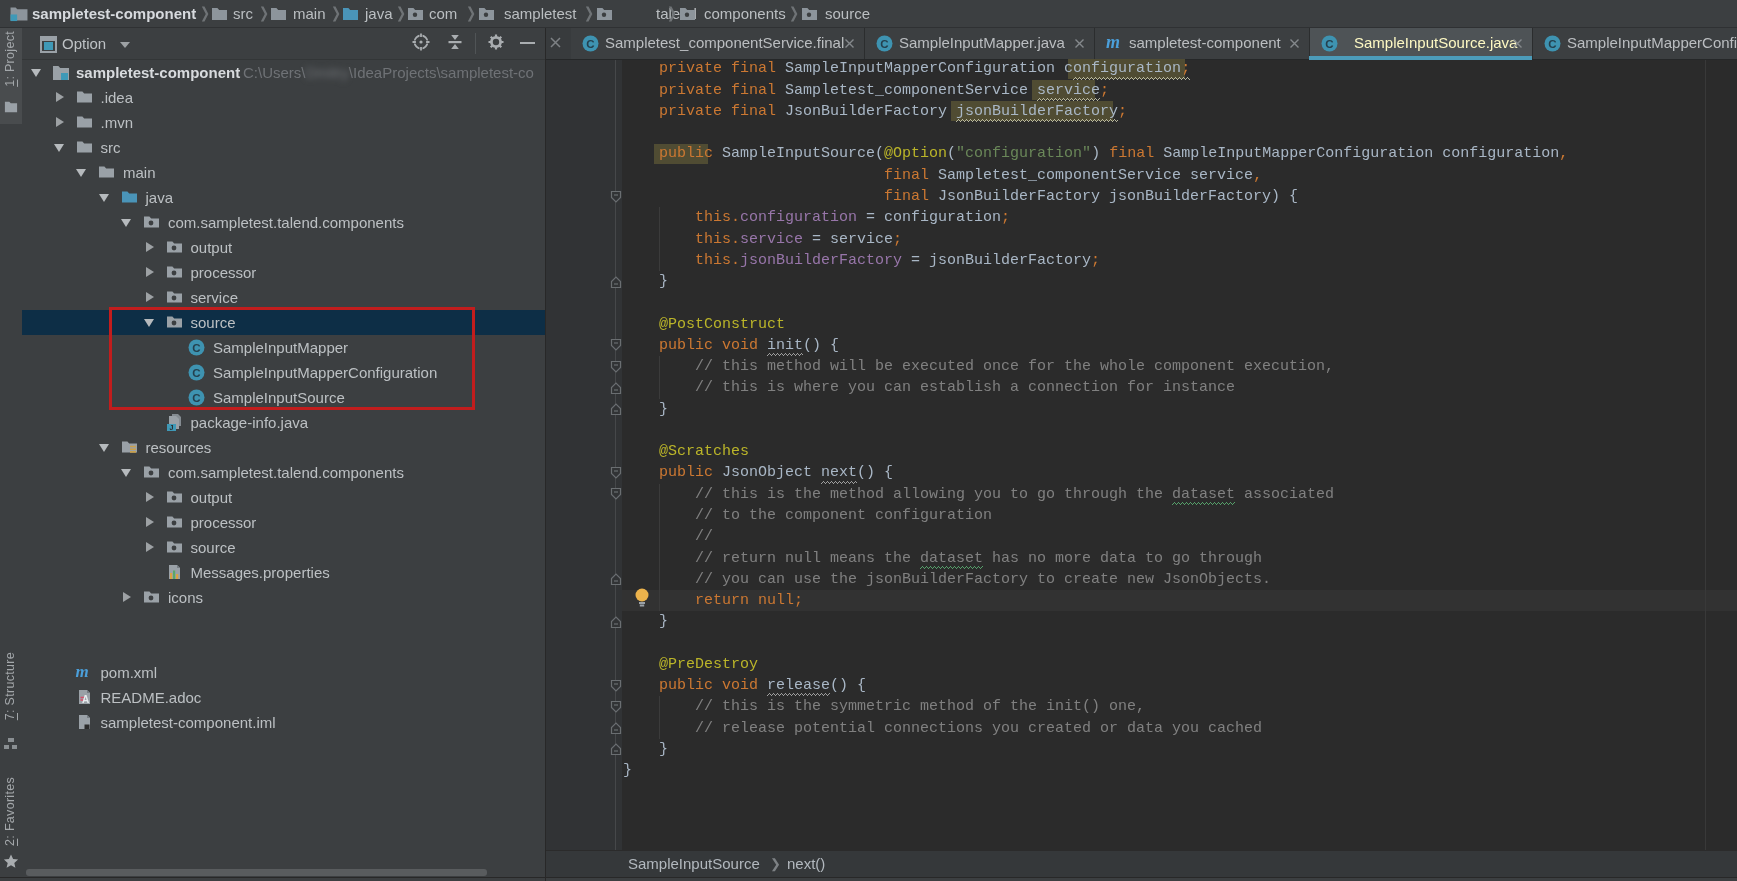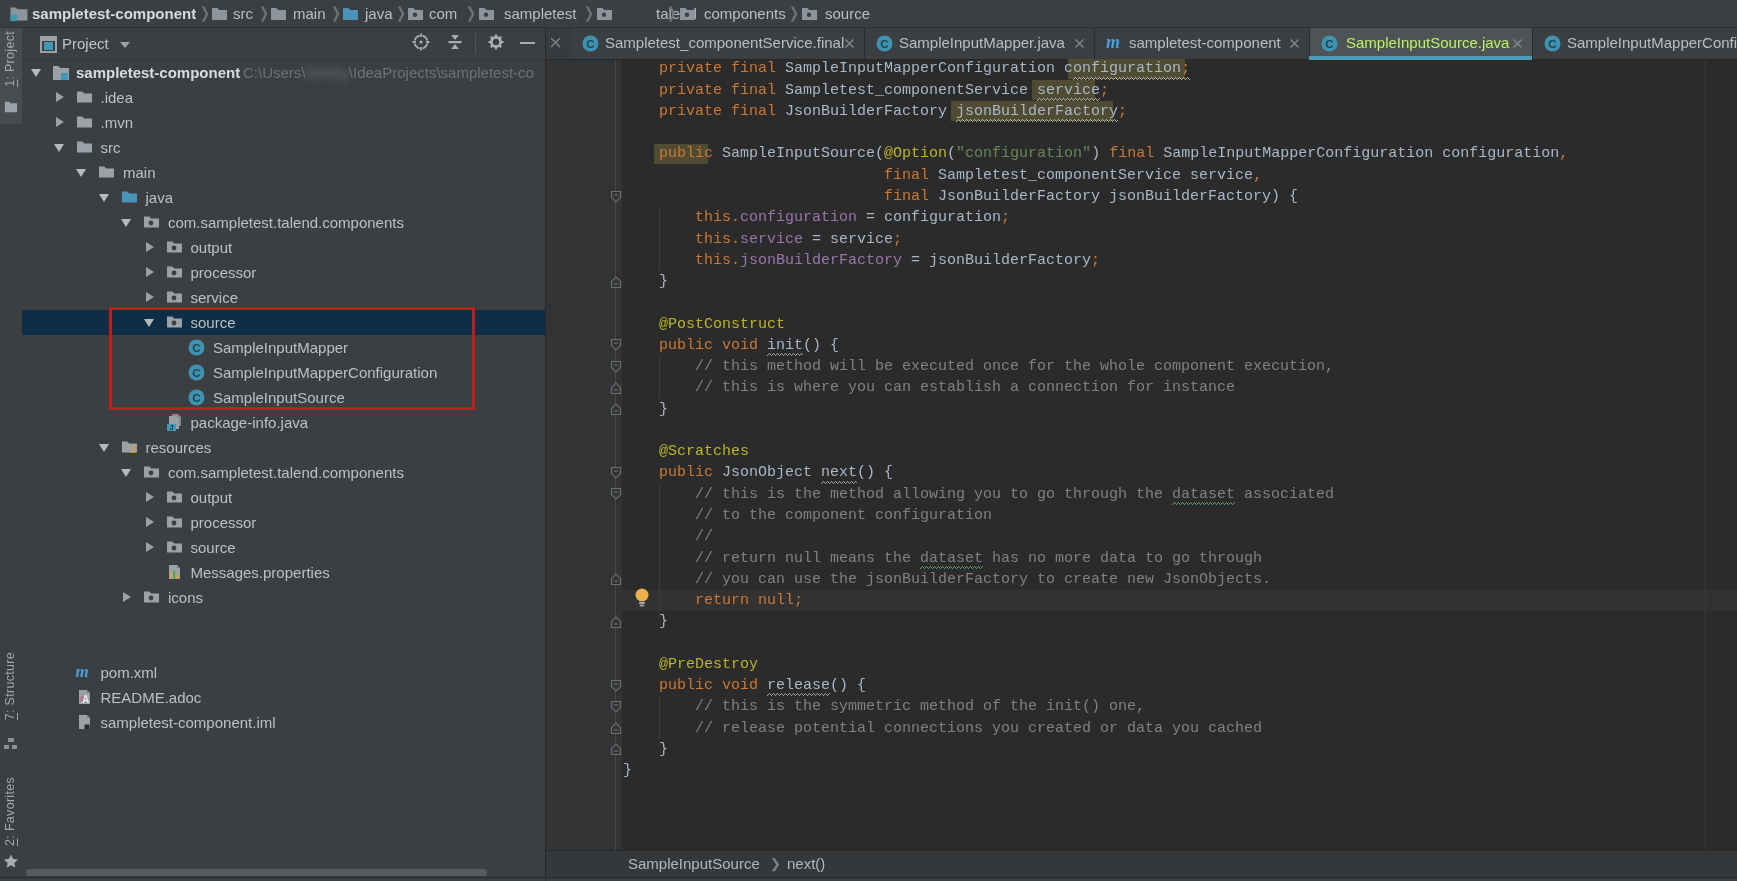--- a/index.html
+++ b/index.html
@@ -112,21 +112,21 @@
       <path fill="#a9adb0" d="M8 0.5l2.1 4.6 5 .5-3.8 3.3 1.1 4.9L8 11.2l-4.4 2.6 1.1-4.9L.9 5.6l5-.5z"></path>
     </svg>
 </div>
 <div class="abs" id="panel">
 <div id="phead">
 <svg style="position:absolute;left:18px;top:8px" width="17" height="17" viewBox="0 0 17 17">
         <rect x="1" y="1" width="15" height="15" fill="none" stroke="#9aa1a7" stroke-width="2"></rect>
         <rect x="1" y="1" width="15" height="4" fill="#9aa1a7"></rect>
         <rect x="4" y="6" width="9" height="8" fill="#3f99b7"></rect>
       </svg>
-<span style="position:absolute;left:40px;line-height:31px;font-size:15px;color:#bec2c5">Project</span>
+<span style="position:absolute;left:40px;line-height:31px;font-size:15px;color:#bec2c5">Option</span>
 <div style="position:absolute;left:98px;top:14px;width:0;height:0;border-top:6px solid #9da1a4;border-left:5px solid transparent;border-right:5px solid transparent"></div>
 <svg style="position:absolute;left:390px;top:5px" width="18" height="18" viewBox="0 0 18 18">
         <circle cx="9" cy="9" r="6.5" fill="none" stroke="#a9adb0" stroke-width="1.8"></circle>
         <circle cx="9" cy="9" r="1.6" fill="#a9adb0"></circle>
         <path stroke="#3c3f41" stroke-width="3" d="M9 1v4M9 13v4M1 9h4M13 9h4"></path>
         <path stroke="#a9adb0" stroke-width="1.8" d="M9 0.5v3.4M9 14.1v3.4M0.5 9h3.4M14.1 9h3.4"></path>
       </svg>
 <svg style="position:absolute;left:424px;top:5px" width="18" height="18" viewBox="0 0 18 18">
         <path fill="#a9adb0" d="M9 7L5.2 2h7.6zM9 11l3.8 5H5.2z"></path>
         <rect x="2.5" y="8" width="13" height="2.2" fill="#a9adb0"></rect>
@@ -380,21 +380,21 @@
 <span class="tx" style="left:34px;color:#bbbec1">sampletest-component</span>
 <svg style="position:absolute;right:9px;top:10px" width="11" height="11" viewBox="0 0 11 11">
           <path stroke="#85898c" stroke-width="1.4" d="M1.5 1.5l8 8M9.5 1.5l-8 8"></path>
         </svg>
 </div>
 <div class="tab" style="left:765px;width:223px;background:#4e5356;">
 <svg style="position:absolute;left:11px;top:7px" width="17" height="17" viewBox="0 0 17 17">
           <circle cx="8.5" cy="8.5" r="8" fill="#3e93b1"></circle>
           <text x="8.5" y="12.7" font-size="11.5" font-weight="bold" font-family="Liberation Sans" fill="#24404e" text-anchor="middle">C</text>
         </svg>
-<span class="tx" style="left:36px;color:#bef264">SampleInputSource.java</span>
+<span class="tx" style="left:44px;color:#fef9c3">SampleInputSource.java</span>
 <svg style="position:absolute;right:9px;top:10px" width="11" height="11" viewBox="0 0 11 11">
           <path stroke="#85898c" stroke-width="1.4" d="M1.5 1.5l8 8M9.5 1.5l-8 8"></path>
         </svg>
 <div style="position:absolute;left:-1px;bottom:-1px;width:223px;height:4px;background:#4c9cba"></div>
 </div>
 <div class="tab" style="left:988px;width:205px;">
 <svg style="position:absolute;left:11px;top:7px" width="17" height="17" viewBox="0 0 17 17">
           <circle cx="8.5" cy="8.5" r="8" fill="#3e93b1"></circle>
           <text x="8.5" y="12.7" font-size="11.5" font-weight="bold" font-family="Liberation Sans" fill="#24404e" text-anchor="middle">C</text>
         </svg>

